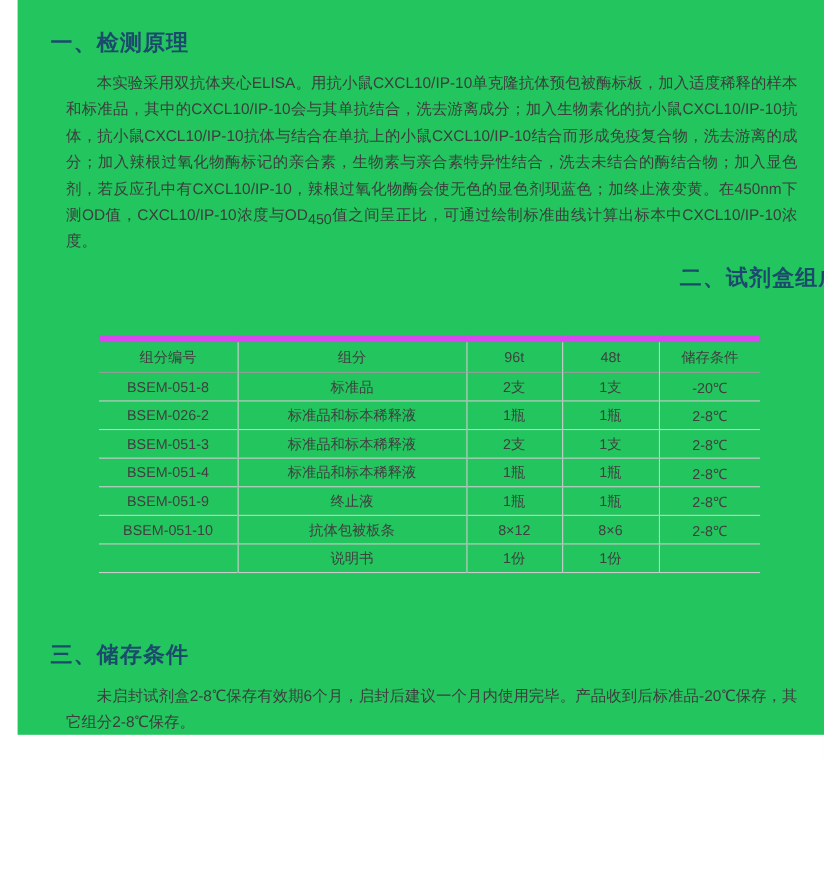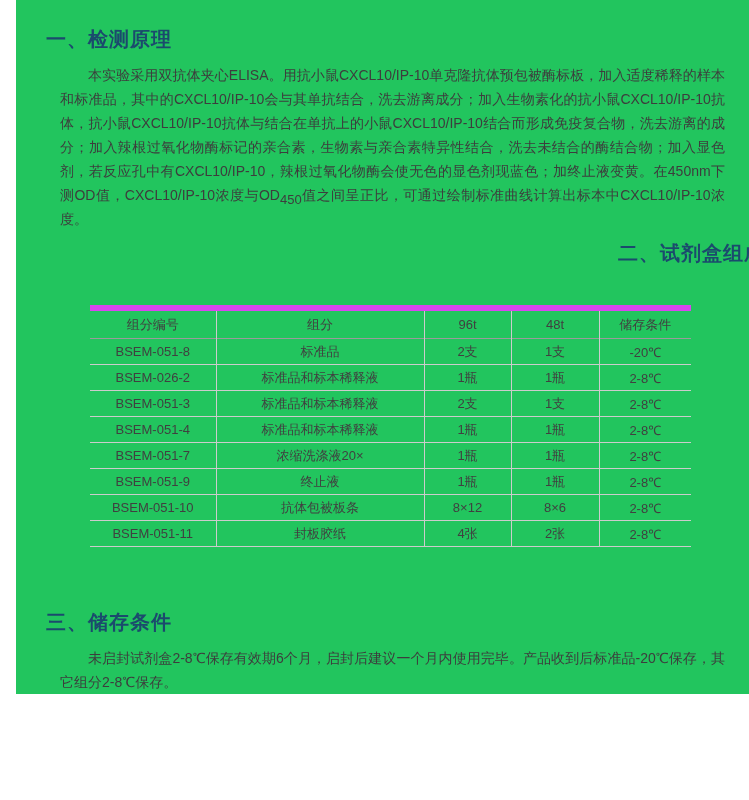--- a/index.html
+++ b/index.html
@@ -138,46 +138,39 @@
             <td>2-8℃</td>
           </tr>
           <tr>
             <td>BSEM-051-4</td>
             <td>标准品和标本稀释液</td>
             <td>1瓶</td>
             <td>1瓶</td>
             <td>2-8℃</td>
           </tr>
           <tr>
-            <td>BSEM-051-7</td>
-            <td>浓缩洗涤液20×</td>
-            <td>1瓶</td>
-            <td>1瓶</td>
-            <td>2-8℃</td>
-          </tr>
-          <tr>
             <td>BSEM-051-9</td>
             <td>终止液</td>
             <td>1瓶</td>
             <td>1瓶</td>
             <td>2-8℃</td>
           </tr>
           <tr>
             <td>BSEM-051-10</td>
             <td>抗体包被板条</td>
             <td>8×12</td>
             <td>8×6</td>
             <td>2-8℃</td>
           </tr>
           <tr>
-            <td>BSEM-051-11</td>
-            <td>封板胶纸</td>
-            <td>4张</td>
-            <td>2张</td>
-            <td>2-8℃</td>
+            <td></td>
+            <td>说明书</td>
+            <td>1份</td>
+            <td>1份</td>
+            <td></td>
           </tr>
         </tbody>
     </table>
   </section>
 
   <section>
     <h2 class="sec-heading h2-storage">三、储存条件</h2>
     <p class="body-para storage-para">未启封试剂盒2-8℃保存有效期6个月，启封后建议一个月内使用完毕。产品收到后标准品-20℃保存，其它组分2-8℃保存。</p>
   </section>
 

